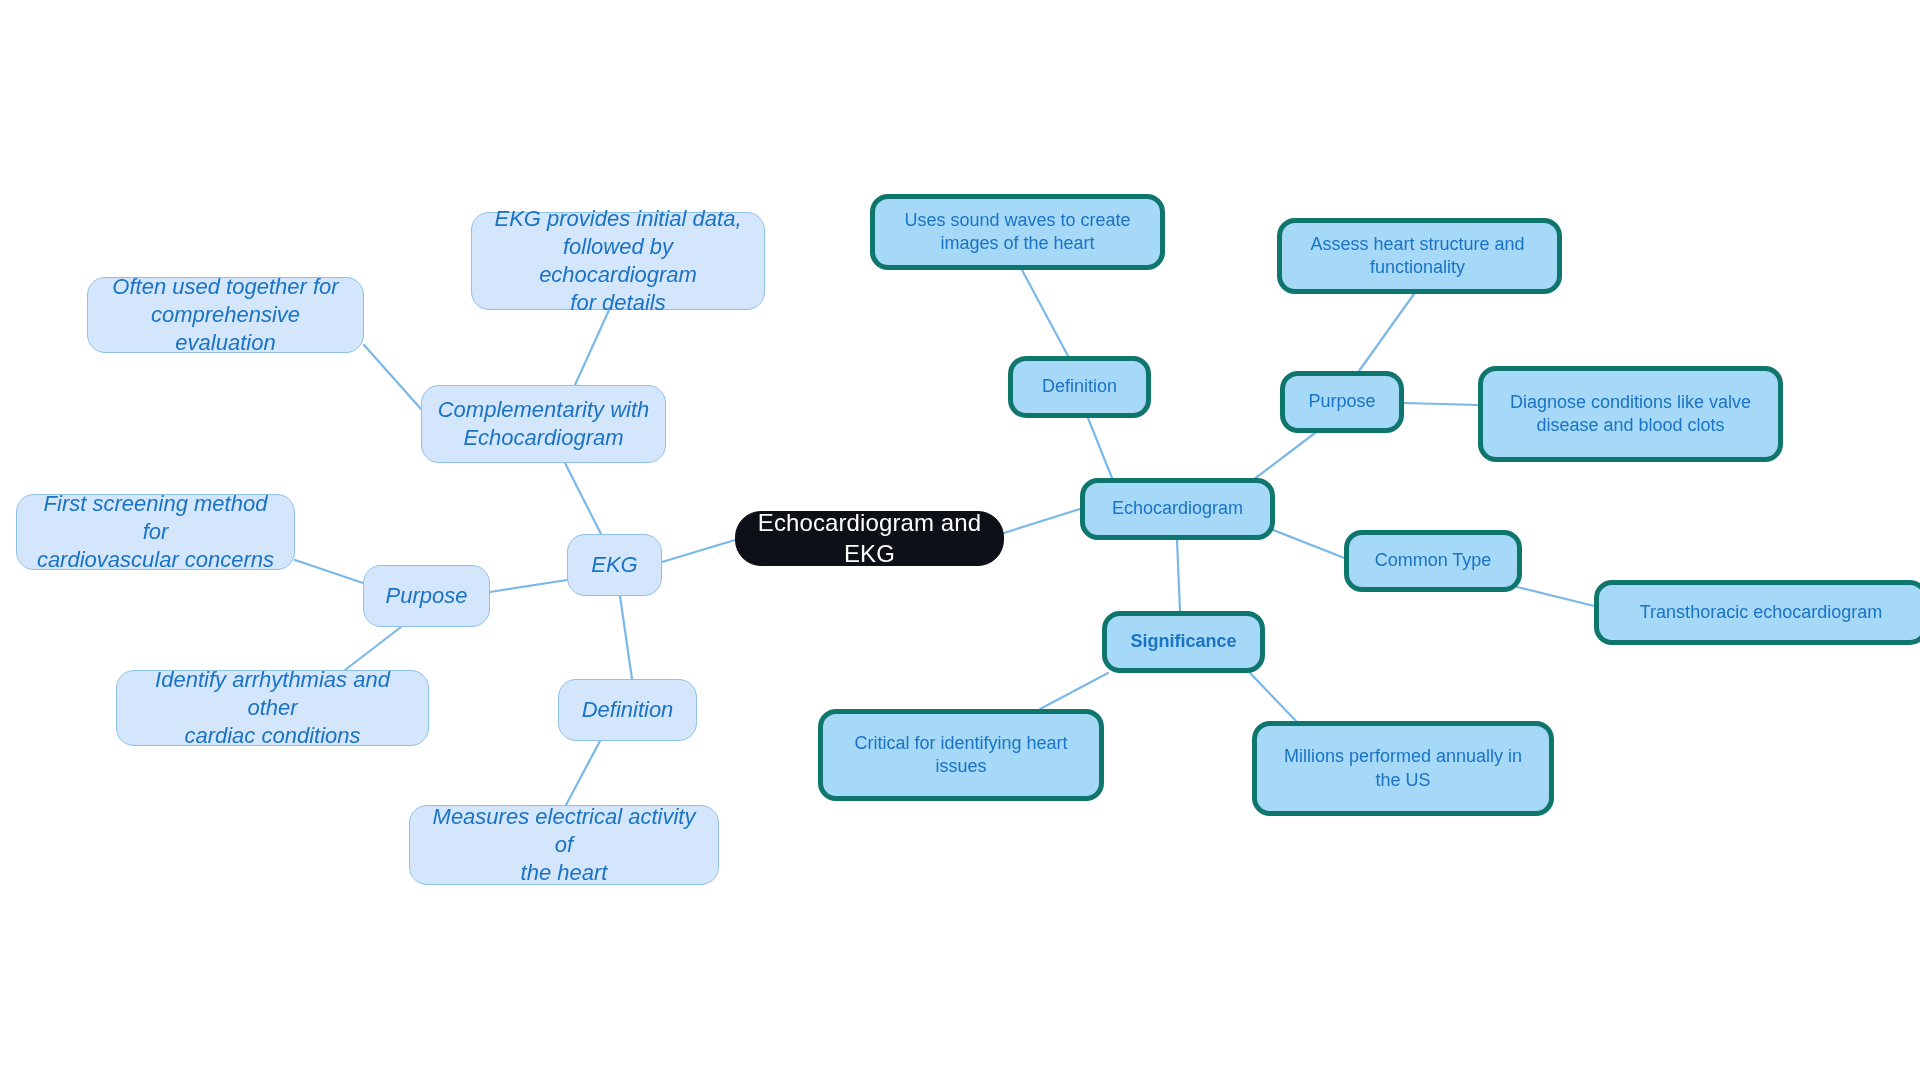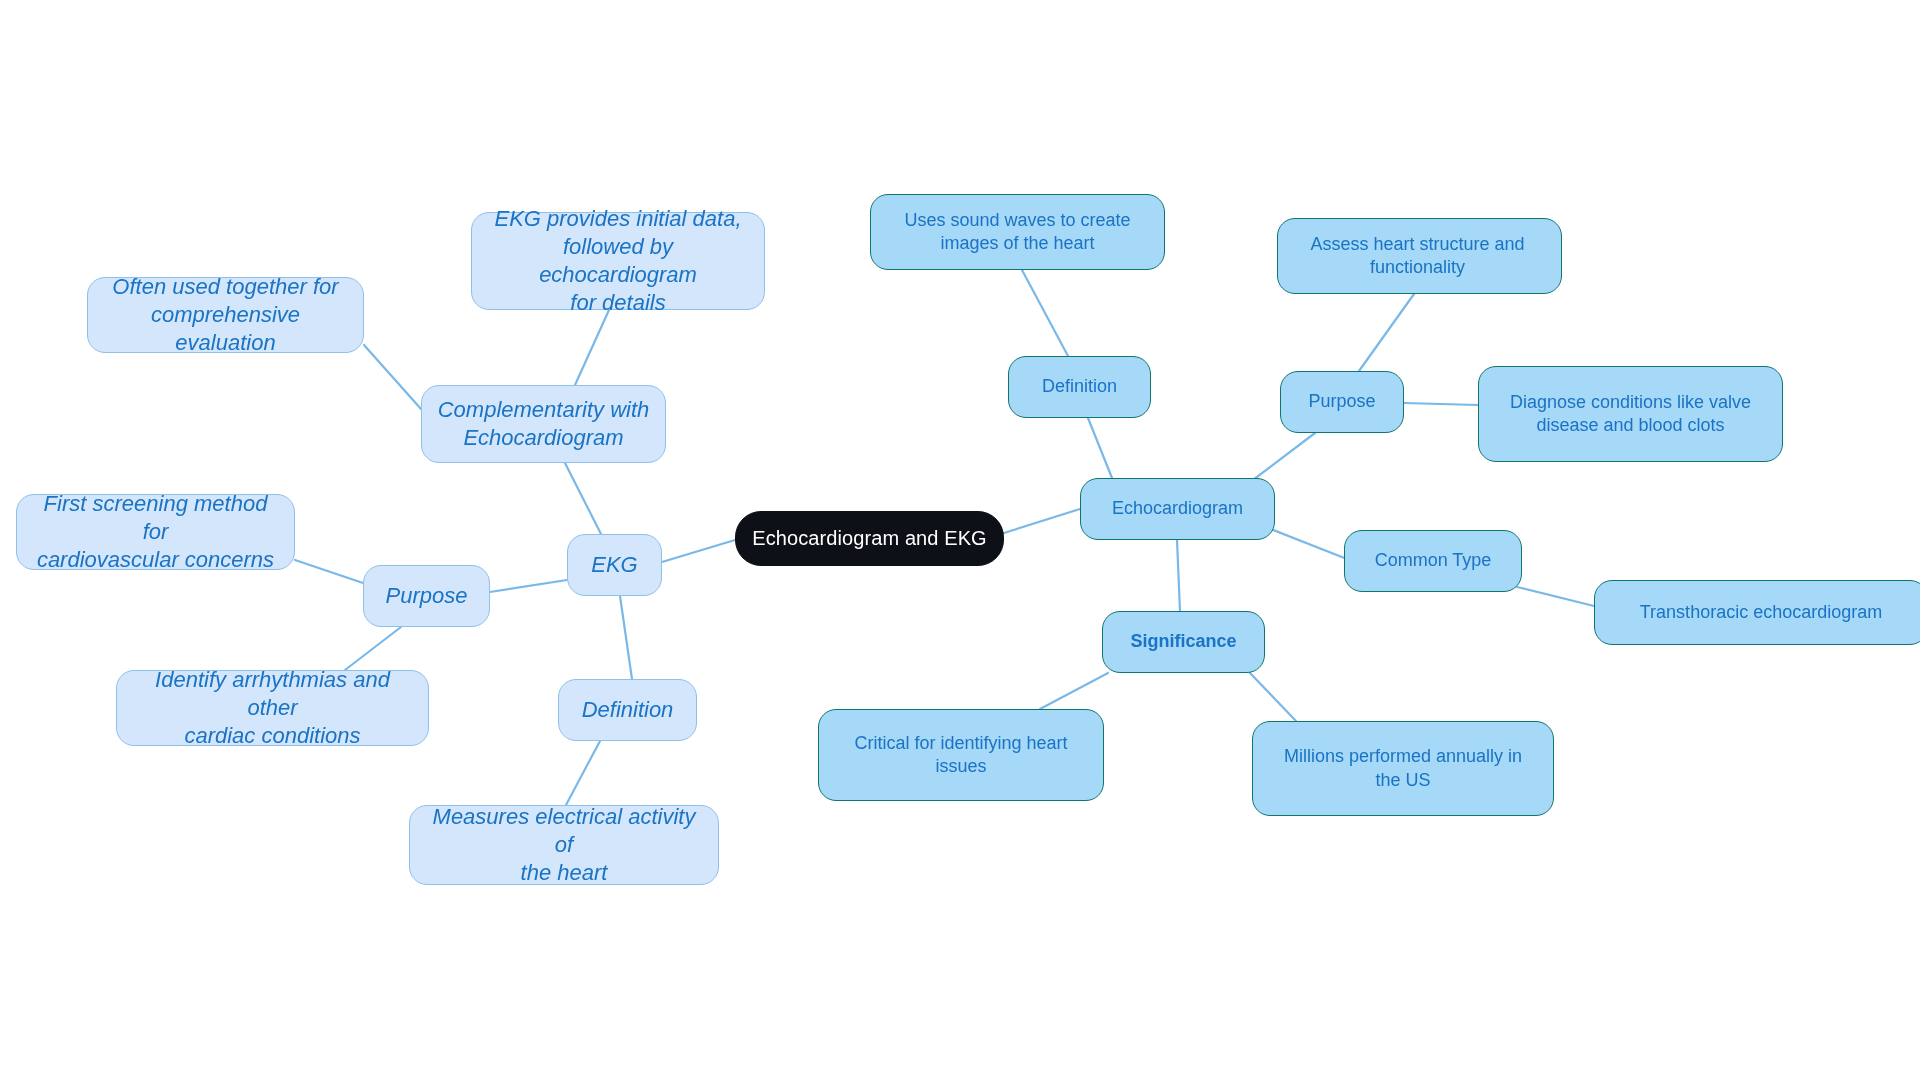--- a/index.html
+++ b/index.html
@@ -36,27 +36,27 @@
     border-radius: 18px;
     padding: 6px 12px;
     white-space: pre-line;
   }
   
   .node.root {
     background: #0d1117;
     color: #ffffff;
     border: 1px solid #0d1117;
     border-radius: 26px;
-    font-size: 20px;
+    font-size: 24px;
     letter-spacing: 0.1px;
   }
   
   .node.sat {
     background: #a6d8f7;
-    border: 1px solid #0f766e;
+    border: 5px solid #0f766e;
     color: #1a73c4;
     font-size: 18px;
   }
   
   .node.pale {
     background: #d3e6fb;
     border: 1px solid #8fc0e8;
     color: #1a73c4;
     font-size: 22px;
     font-style: italic;

